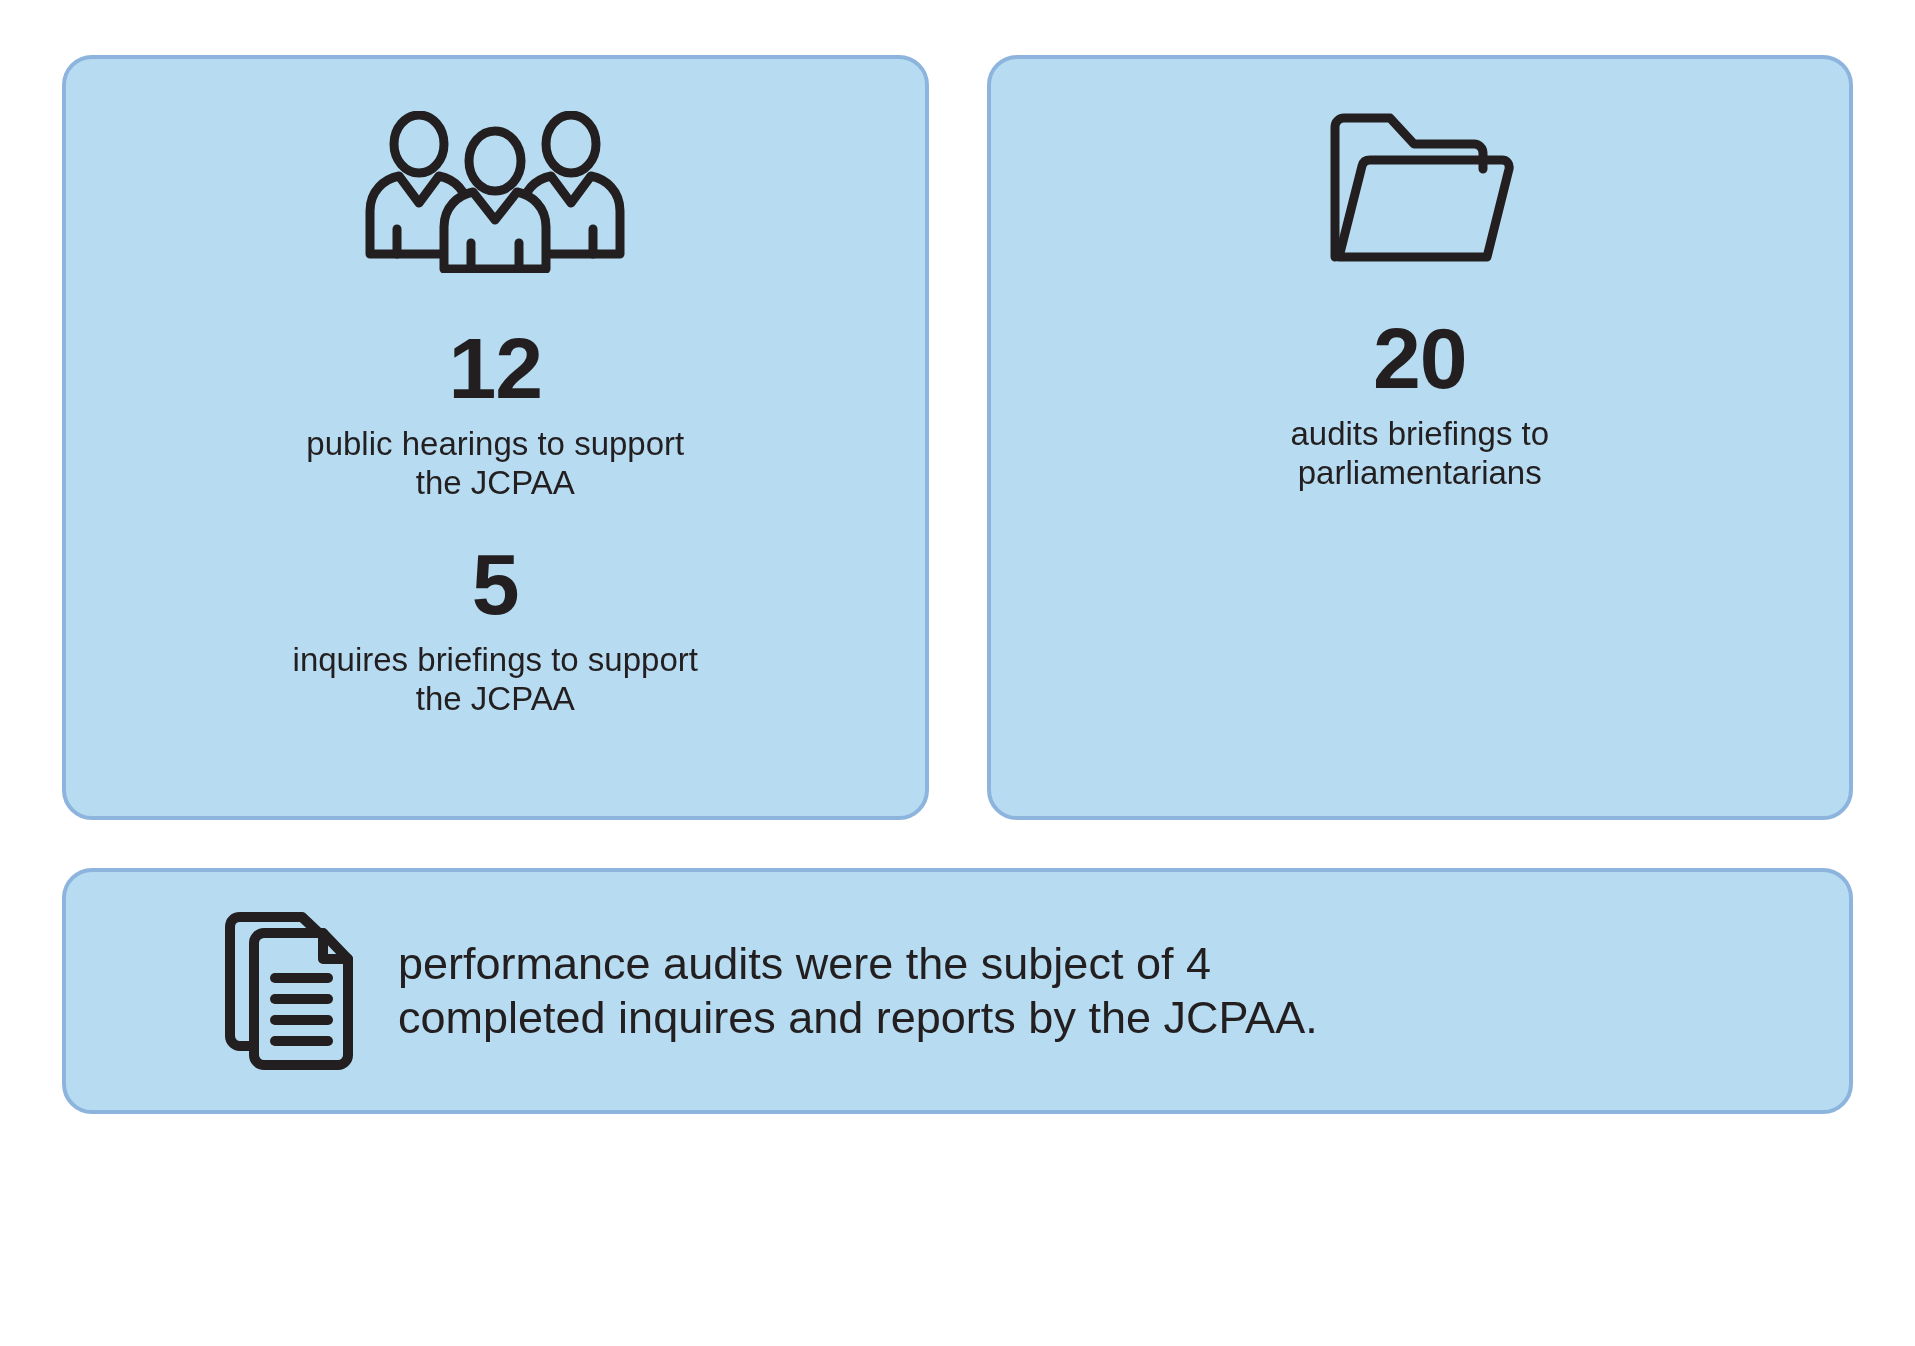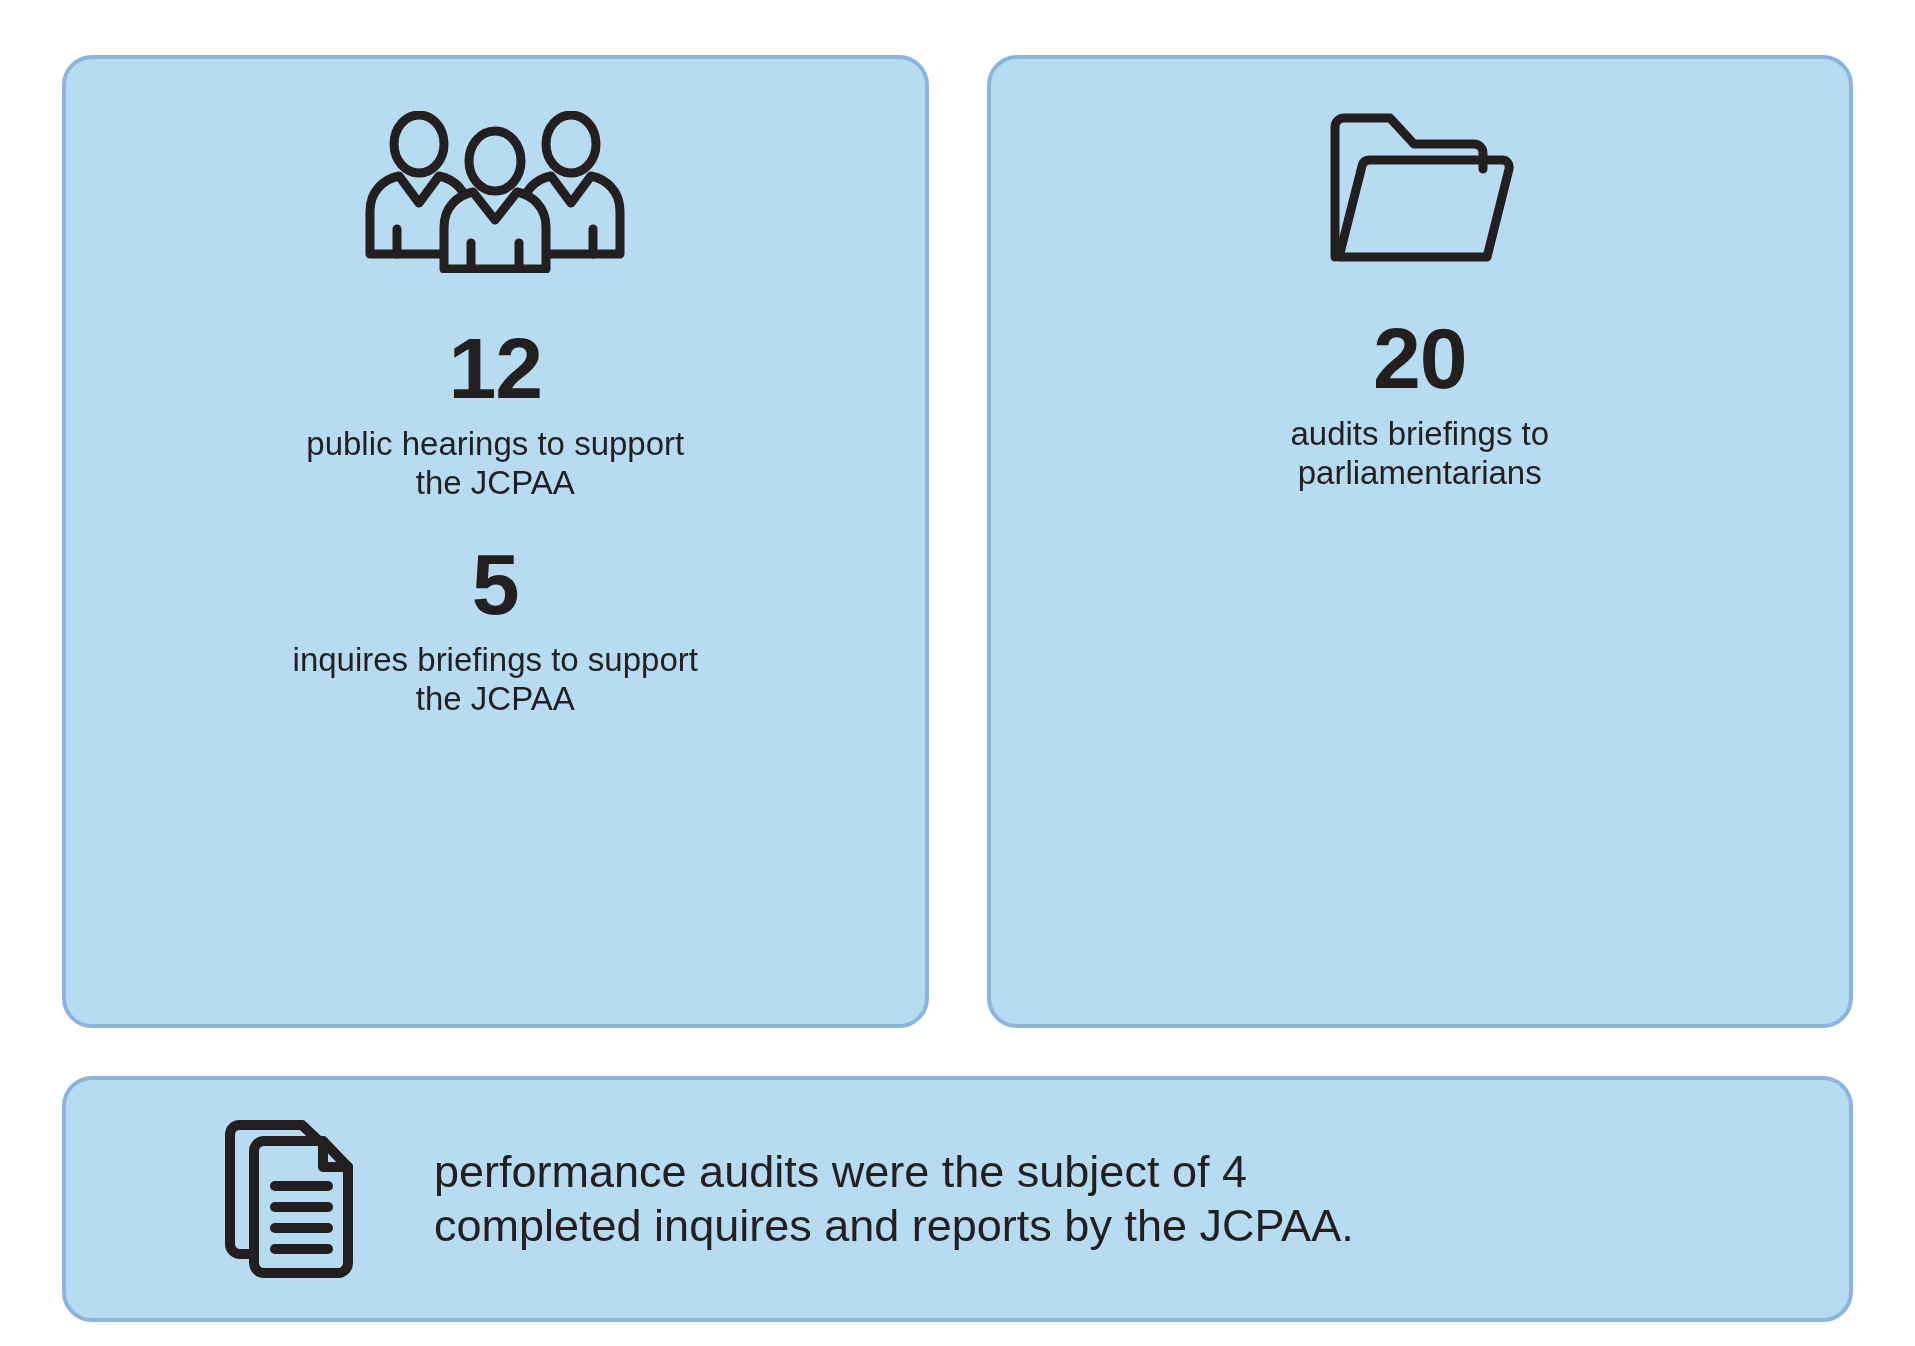--- a/index.html
+++ b/index.html
@@ -19,21 +19,21 @@
     position: relative;
     width: 1915px;
     height: 1346px;
     box-sizing: border-box;
     padding: 55px 62px 58px 62px;
   }
 
   .top-row {
     display: flex;
     gap: 58px;
-    height: 973px;
+    height: 765px;
   }
 
   .card {
     background: #b7dcf1;
     border: 4px solid #8cb4dd;
     border-radius: 30px;
     box-sizing: border-box;
   }
 
   .card-top {
@@ -110,21 +110,21 @@
     width: 150px;
     text-align: center;
     color: #231f20;
   }
 
   .bottom-text {
     flex: 1 1 auto;
     font-size: 45px;
     font-weight: 300;
     line-height: 1.2;
-    margin-left: 68px;
+    margin-left: 32px;
     color: #231f20;
     white-space: pre-line;
   }
 
   svg { display: block; }
 </style>
 </head>
 <body>
 
 <div class="infographic">

